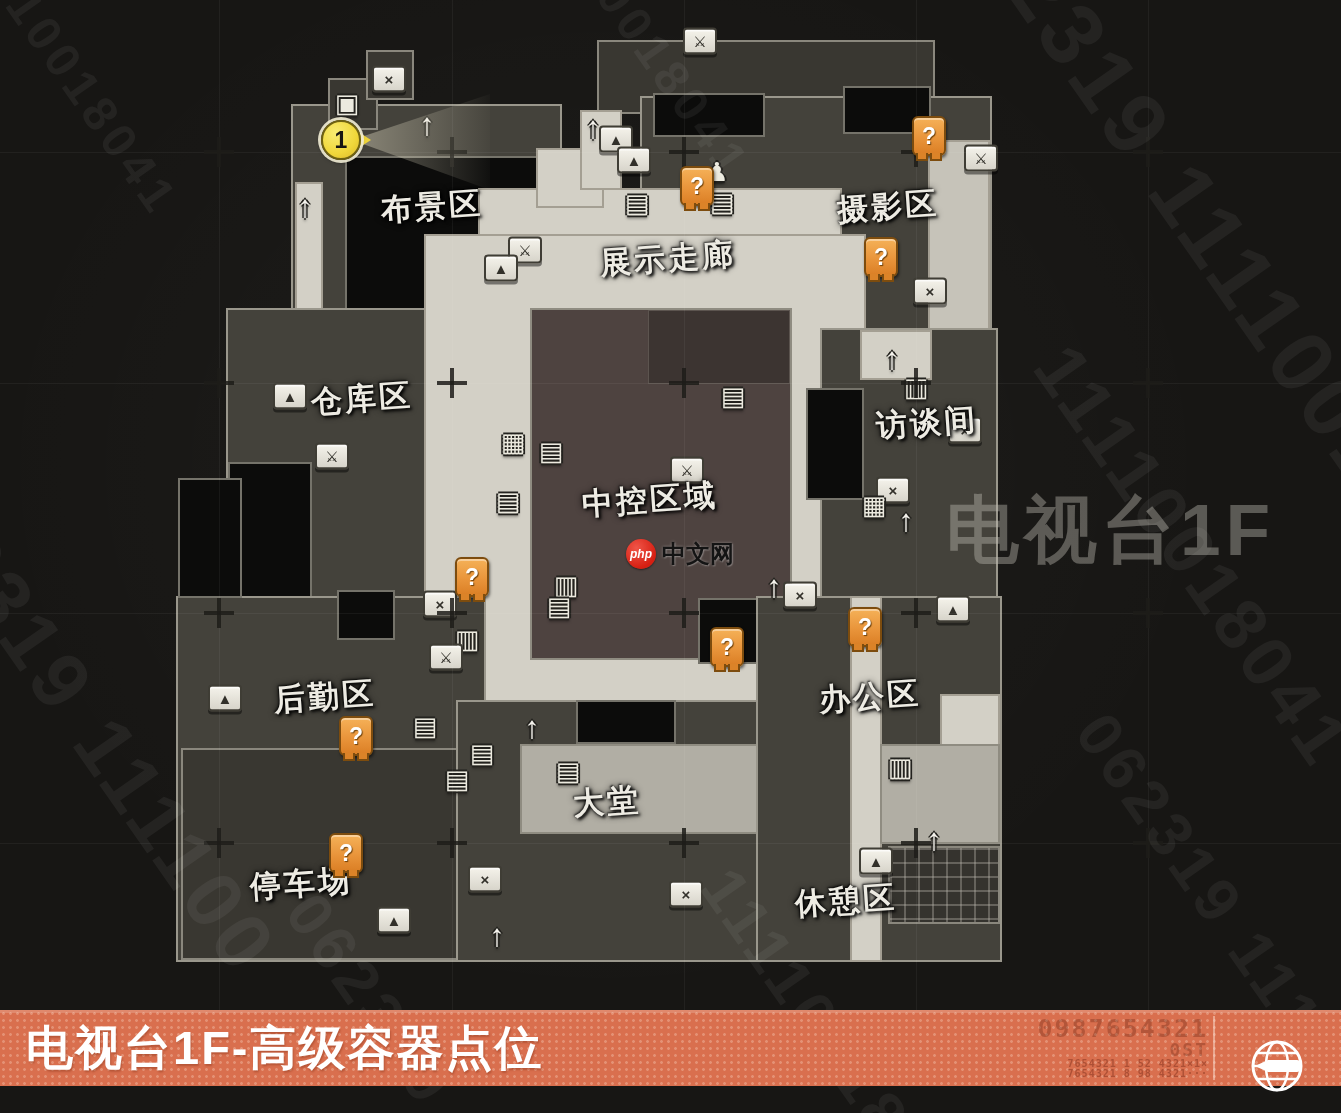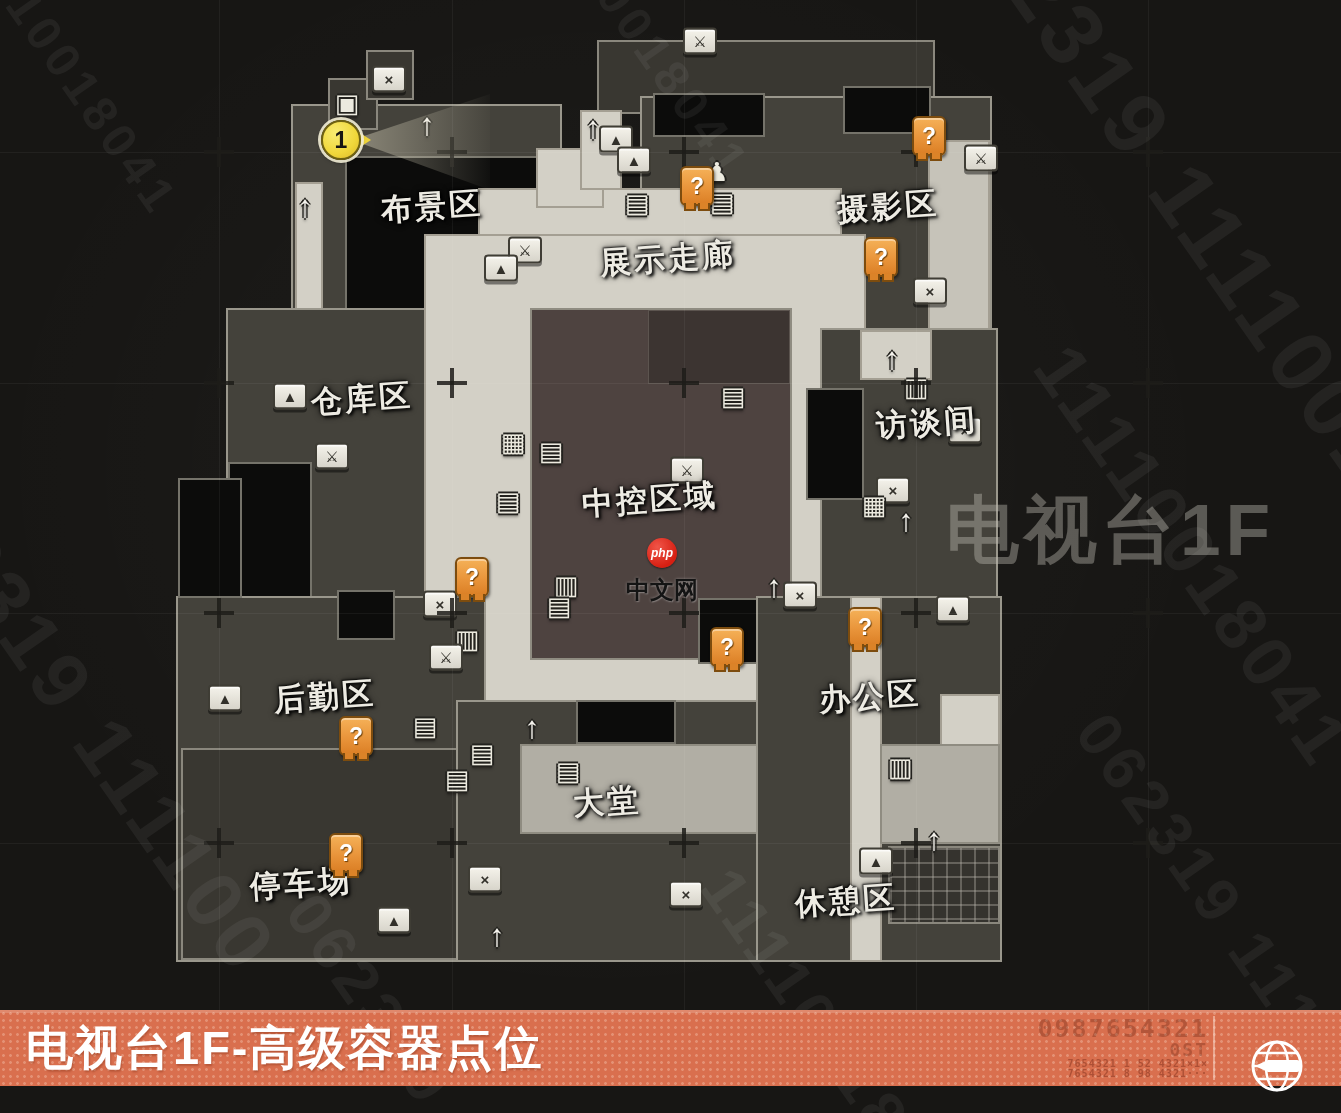--- a/index.html
+++ b/index.html
@@ -29,21 +29,21 @@
   .cross { position:absolute; width:30px; height:30px; transform:translate(-50%,-50%); z-index:23; }
   .cross::before, .cross::after { content:""; position:absolute; background:#1d1c19; opacity:.85; }
   .cross::before { left:0; right:0; top:13px; height:4px; }
   .cross::after  { top:0; bottom:0; left:13px; width:4px; }
 
   
   .wm { position:absolute; white-space:nowrap; font-weight:bold; color:#ffffff; opacity:0.055;
         transform:rotate(55deg); transform-origin:left top; letter-spacing:6px; z-index:40; }
   .floor-wm { position:absolute; left:946px; top:482px; font-size:73px; font-weight:bold;
               color:rgba(196,192,183,0.40); letter-spacing:5px; z-index:35; white-space:nowrap; }
-  .site-wm { position:absolute; left:626px; top:538px; display:flex; align-items:center; gap:6px; z-index:50;flex-direction:column; }
+  .site-wm { position:absolute; left:626px; top:538px; display:flex; align-items:center; gap:6px; z-index:50; }
   .site-wm .php-ball { width:30px; height:30px; border-radius:50%;
               background:radial-gradient(circle at 35% 30%, #f05548, #d61f12 70%);
               color:#fff; font-style:italic; font-weight:bold; font-size:12px;
               display:flex; align-items:center; justify-content:center; box-shadow:0 1px 2px rgba(0,0,0,.5); }
   .site-wm .php-name { font-size:24px; font-weight:bold; color:#141414;
               text-shadow:0 0 3px rgba(255,255,255,.35), 1px 1px 1px rgba(255,255,255,.2); }
 
   
   .room-label { position:absolute; transform:translate(-50%,-50%) rotate(-4deg); z-index:25;
       color:#edebe3; font-weight:bold; font-size:31px; letter-spacing:3px; white-space:nowrap;

